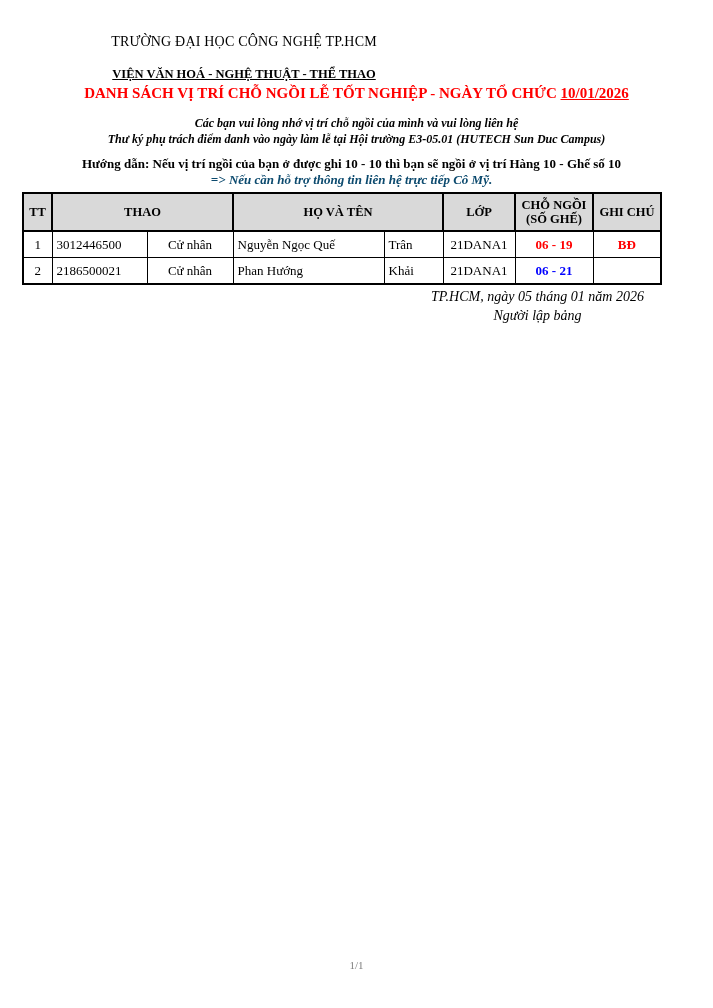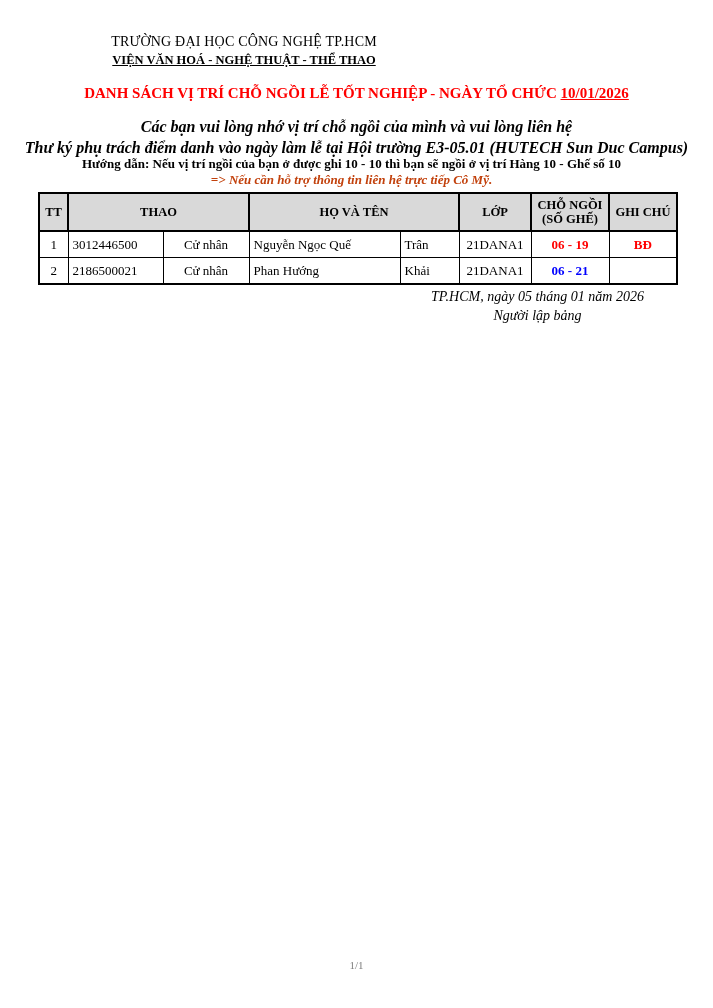--- a/index.html
+++ b/index.html
@@ -32,21 +32,21 @@
     line-height: 1.25;
   }
   .org-line1 {
     font-size: 14px;
     letter-spacing: 0.2px;
   }
   .org-line2 {
     font-size: 12.5px;
     font-weight: bold;
     text-decoration: underline;
-    margin-top: 2px;
+    margin-top: 16px;
   }
 
   
   .doc-title {
     position: absolute;
     top: 85px;
     left: 0;
     width: 713px;
     text-align: center;
     color: #ff0000;
@@ -57,21 +57,21 @@
     text-decoration: underline;
   }
 
   
   .notes {
     position: absolute;
     top: 116px;
     left: 0;
     width: 713px;
     text-align: center;
-    font-size: 16px;
+    font-size: 12px;
     font-weight: bold;
     font-style: italic;
     line-height: 1.33;
   }
 
   
   .guide {
     position: absolute;
     top: 156px;
     left: 0;
@@ -82,21 +82,21 @@
     line-height: 1.25;
   }
   .guide .support-line {
     font-style: italic;
   }
 
   
   .seating-table {
     position: absolute;
     top: 192px;
-    left: 38px;
+    left: 22px;
     width: 638px;
     border-collapse: collapse;
     table-layout: fixed;
     font-size: 13px;
     padding-left: 24px;
   }
   .seating-table th, .seating-table td {
     border: 1px solid #000;
     padding: 0 4px;
     overflow: hidden;
@@ -170,21 +170,21 @@
 
   <div class="doc-title"><span>DANH SÁCH VỊ TRÍ CHỖ NGỒI LỄ TỐT NGHIỆP - NGÀY TỔ CHỨC </span><span class="title-date">10/01/2026</span></div>
 
   <div class="notes">
     <div>Các bạn vui lòng nhớ vị trí chỗ ngồi của mình và vui lòng liên hệ</div>
     <div>Thư ký phụ trách điểm danh vào ngày làm lễ tại Hội trường E3-05.01 (HUTECH Sun Duc Campus)</div>
   </div>
 
   <div class="guide">
     <div>Hướng dẫn: Nếu vị trí ngồi của bạn ở được ghi 10 - 10 thì bạn sẽ ngồi ở vị trí Hàng 10 - Ghế số 10</div>
-    <div class="support-line" style="color: #c2410c;">=&gt; Nếu cần hỗ trợ thông tin liên hệ trực tiếp Cô Mỹ.</div>
+    <div class="support-line" style="color: #0c4a6e;">=&gt; Nếu cần hỗ trợ thông tin liên hệ trực tiếp Cô Mỹ.</div>
   </div>
 
   <table class="seating-table">
     <colgroup>
       <col class="col-tt">
         <col class="col-mssv">
         <col class="col-degree">
         <col class="col-name">
       <col class="col-fname">
         <col class="col-class">

